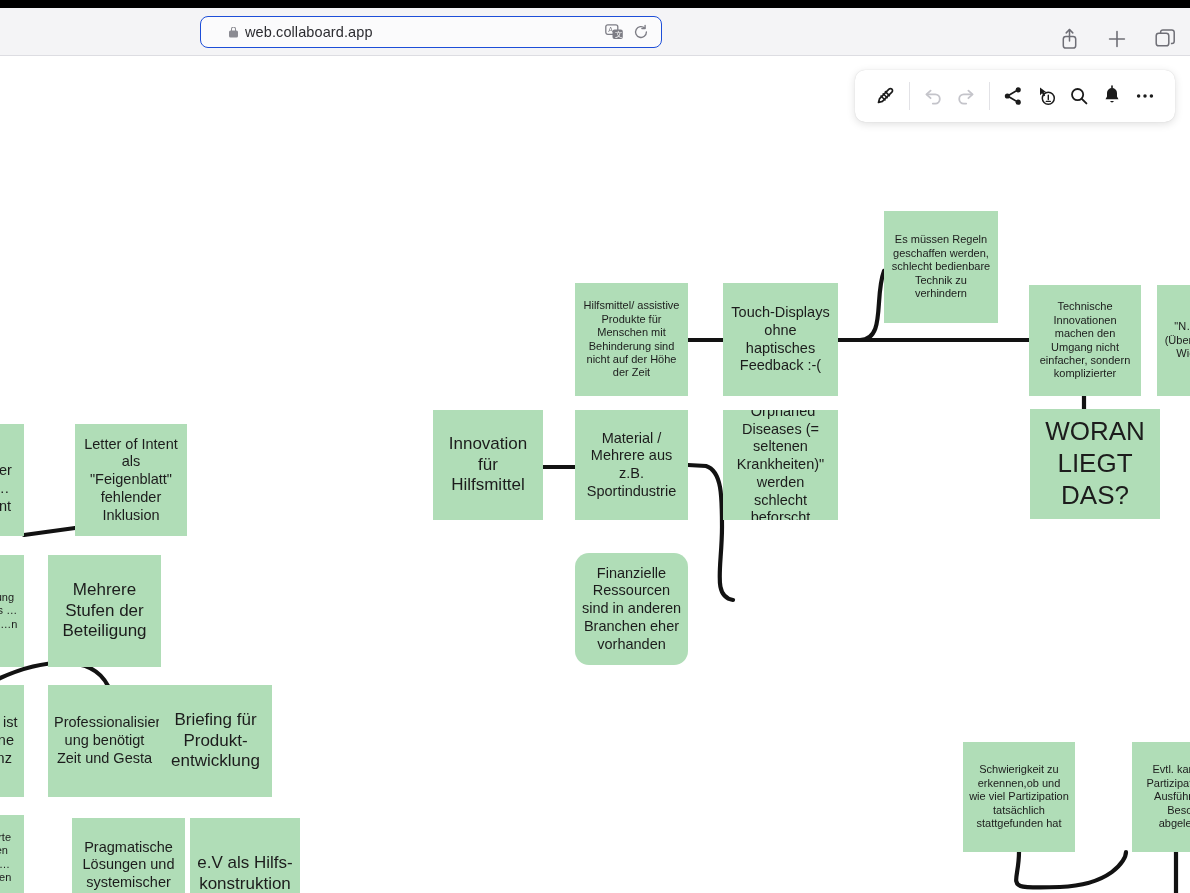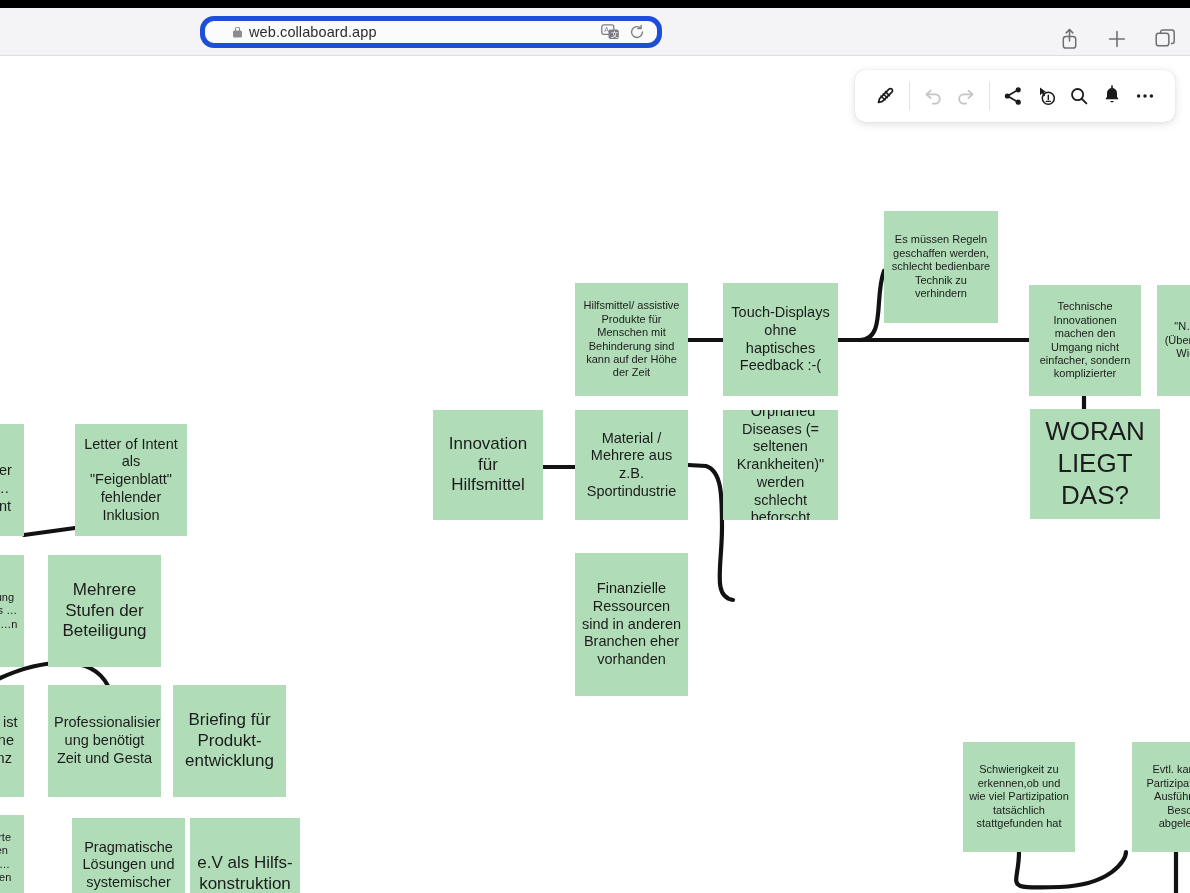--- a/index.html
+++ b/index.html
@@ -20,22 +20,22 @@
   .browser-urlbar-row {
     position: absolute; top: 8px; left: 0;
     width: 1190px; height: 48px;
     background: #f4f4f6;
     border-bottom: 1px solid #dddde2;
   }
   .urlfield {
     position: absolute; top: 8px; left: 200px;
     width: 462px; height: 32px;
     background: #fbfbfc;
-    border: 5px solid #1d4ed8;
-    border-radius: 14px;
+    border: 1px solid #1d4ed8;
+    border-radius: 8px;
     display: flex; align-items: center;
   }
   .urlfield .lock {
     position: absolute; left: 28px; top: 50%;
     transform: translateY(-50%);
     width: 9px; height: 11px;
   }
   .urlfield .lock .body {
     position: absolute; bottom: 0; left: 0;
     width: 9px; height: 7px;
@@ -219,21 +219,21 @@
     </g>
   </svg>
 
   <div class="board-layer">
 
     <div class="note sm" style="left:884px; top:154px; width:114px; height:112px;">
       <span>Es müssen Regeln geschaffen werden, schlecht bedienbare Technik zu verhindern</span>
     </div>
 
     <div class="note sm" style="left:575px; top:226px; width:113px; height:113px;">
-      <span>Hilfsmittel/ assistive Produkte für Menschen mit Behinderung sind kann auf der Höhe der Zeit</span>
+      <span>Hilfsmittel/ assistive Produkte für Menschen mit Behinderung sind nicht auf der Höhe der Zeit</span>
     </div>
 
     <div class="note md" style="left:723px; top:226px; width:115px; height:113px;">
       <span>Touch-Displays ohne haptisches Feedback :-(</span>
     </div>
 
     <div class="note sm" style="left:1029px; top:228px; width:112px; height:111px;">
       <span>Technische Innovationen machen den Umgang nicht einfacher, sondern komplizierter</span>
     </div>
 
@@ -267,34 +267,34 @@
 
     <div class="note sm" style="left:-38px; top:498px; width:62px; height:112px;">
       <span>…retung …n als …xpert* …n</span>
     </div>
 
     <div class="note lg" style="left:48px; top:498px; width:113px; height:112px;">
       <span>Mehrere Stufen der Beteiligung</span>
     </div>
 
 
-    <div class="note md" style="left:575px; top:496px; width:113px; height:143px;">
+    <div class="note md" style="left:575px; top:496px; width:113px; height:112px;border-radius:14px;">
       <span>Finanzielle Ressourcen sind in anderen Branchen eher vorhanden</span>
     </div>
 
 
     <div class="note md" style="left:-38px; top:628px; width:62px; height:112px;">
       <span>…ng ist …eine …enz</span>
     </div>
 
     <div class="note md" style="left:48px; top:628px; width:113px; height:112px;">
       <span>Professionalisier ung benötigt Zeit und Gesta</span>
     </div>
 
-    <div class="note lg" style="left:173px; top:628px; width:113px; height:112px;">
+    <div class="note lg" style="left:159px; top:628px; width:113px; height:112px;">
       <span>Briefing für Produkt- entwicklung</span>
     </div>
 
 
     <div class="note sm" style="left:963px; top:685px; width:112px; height:110px;">
       <span>Schwierigkeit zu erkennen,ob und wie viel Partizipation tatsächlich stattgefunden hat</span>
     </div>
 
     <div class="note sm" style="left:1132px; top:685px; width:112px; height:110px;">
       <span>Evtl. kann di… Partizipatio… die Ausführ… der Besch… abgeleitet…</span>

